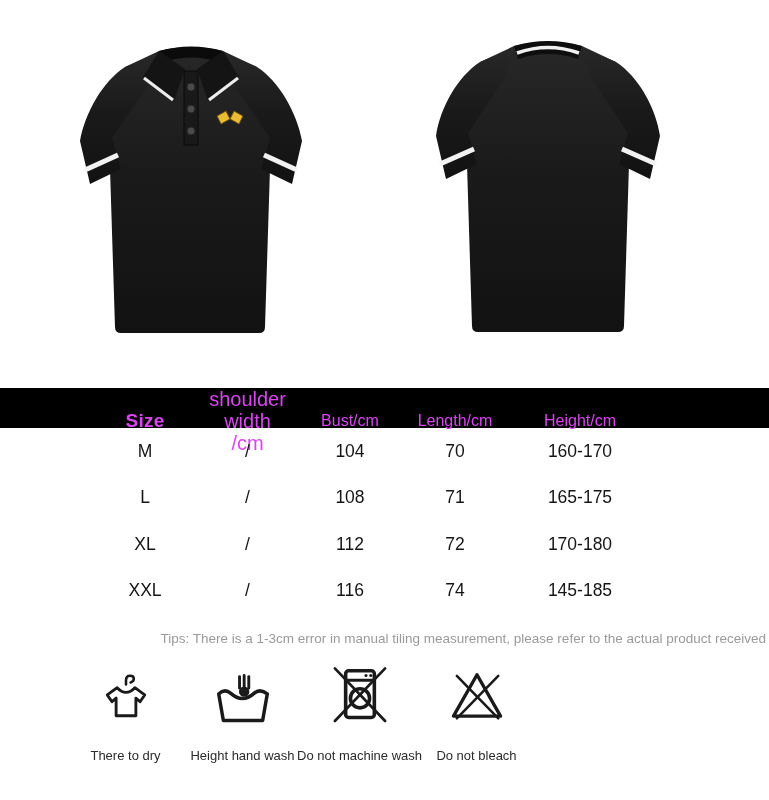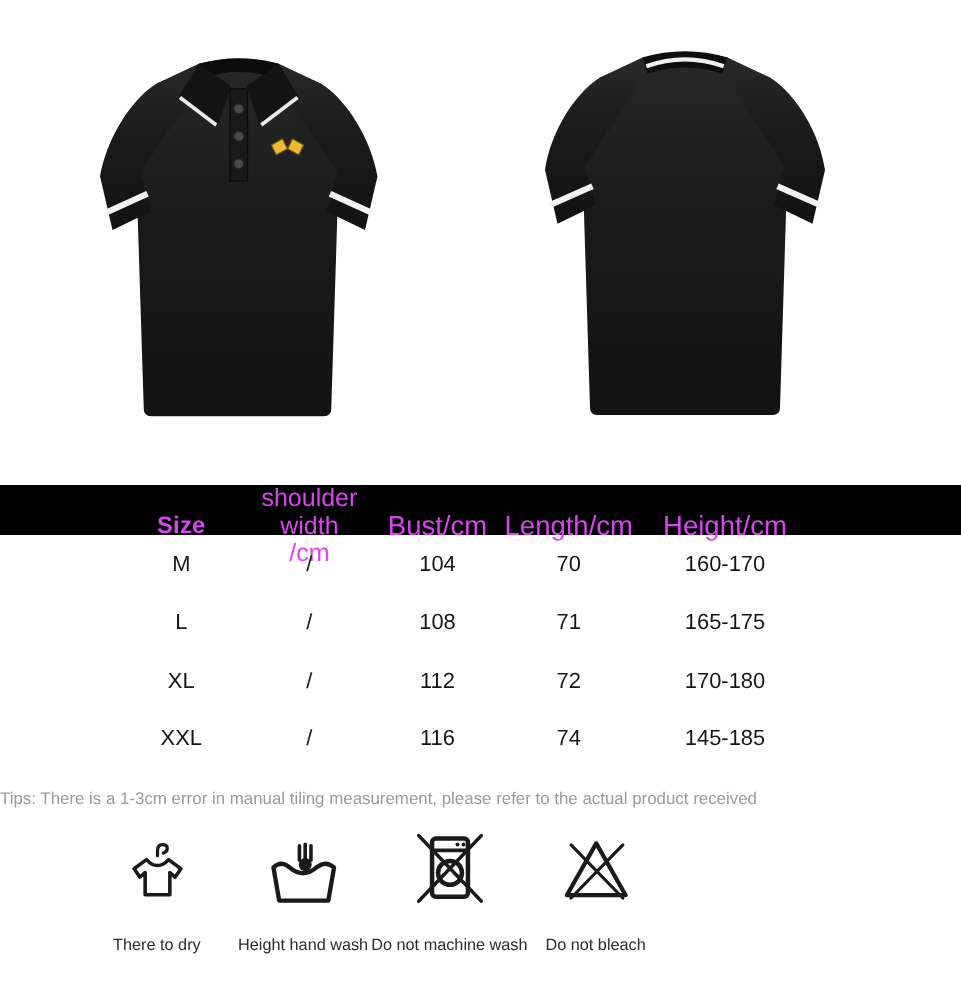--- a/index.html
+++ b/index.html
@@ -14,26 +14,26 @@
   .size-header{
     position:absolute;left:0;top:388px;width:769px;height:40px;
     background:#000000;color:#d946ef;
   }
   .cols{
     display:grid;grid-template-columns:110px 95px 110px 100px 150px;
     margin-left:90px;height:100%;align-items:center;justify-items:center;
     text-align:center;
   }
   .size-header .h0{font-size:19px;font-weight:600;letter-spacing:.2px}
-  .size-header .h{font-size:22px}
+  .size-header .h{font-size:16px}
   .size-header .h2{font-size:20px;line-height:1.1}
   .rows{position:absolute;left:0;top:428px;width:769px;color:#151515}
   .trow{height:46.5px;font-size:17.5px}
   .tips{
-    position:absolute;left:0;top:631px;width:766px;text-align:left;
+    position:absolute;left:0;top:631px;width:766px;text-align:right;
     font-size:13.5px;color:#9a9a9a;
   }
   .care{position:absolute;left:67px;top:664px;width:585px;display:flex}
   .care-item{width:117px;display:flex;flex-direction:column;align-items:center}
   .care-icon{height:60px;display:flex;align-items:flex-end;justify-content:center}
   .care-label{
     margin-top:8px;height:46px;display:flex;flex-direction:column;
     justify-content:center;align-items:center;font-size:13px;color:#2b2b2b;
     line-height:21px;white-space:nowrap;
   }

